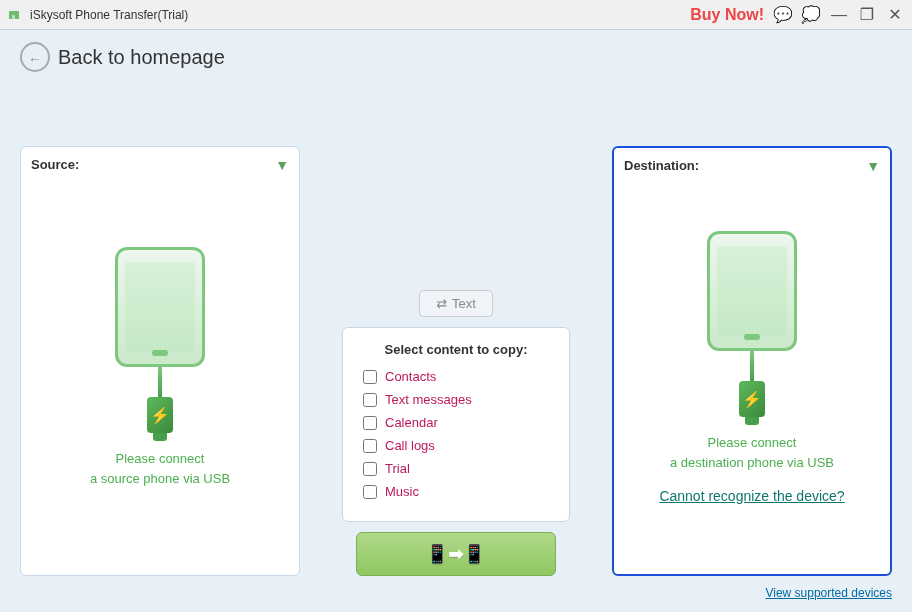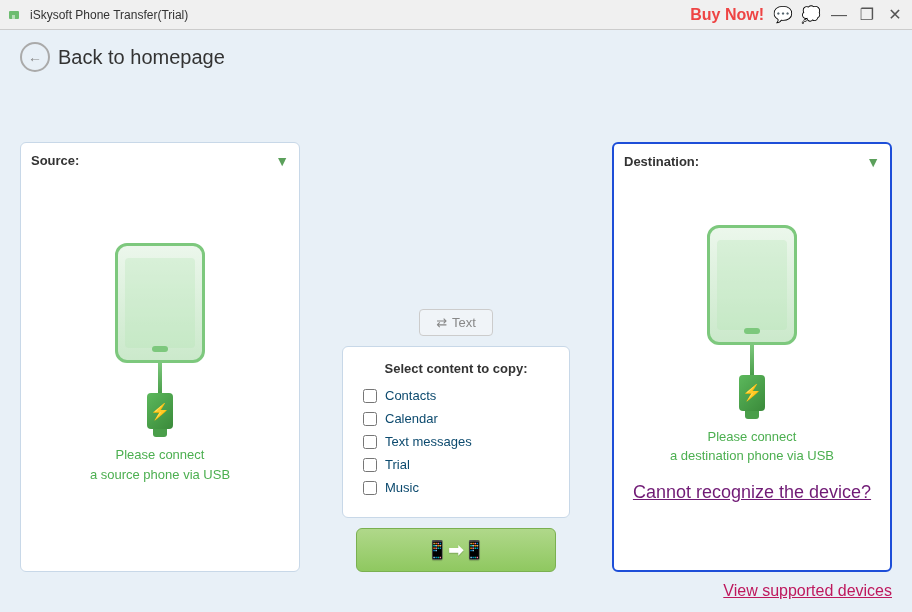--- a/index.html
+++ b/index.html
@@ -197,24 +197,24 @@
     }
 
     .connect-text {
       text-align: center;
       color: #4caf50;
       font-size: 13px;
       line-height: 1.5;
       margin-top: 8px;
     }
     .cannot-recognize {
-      color: #701a75;
+      color: #0f766e;
       text-decoration: underline;
       cursor: pointer;
-      font-size: 18px;
+      font-size: 14px;
       margin-top: 16px;
     }
 
     
     .middle-section {
       flex: 1;
       display: flex;
       flex-direction: column;
       align-items: center;
       padding: 0 10px;
@@ -257,21 +257,21 @@
       margin-bottom: 8px;
       cursor: pointer;
     }
     .checkbox-item input[type="checkbox"] {
       width: 14px;
       height: 14px;
       cursor: pointer;
     }
     .checkbox-label {
       font-size: 13px;
-      color: #0c4a6e;
+      color: #be185d;
     }
 
     
     .start-btn {
       background: linear-gradient(to bottom, #b0d88a, #8fc860);
       border: 1px solid #7ab050;
       border-radius: 6px;
       padding: 10px 20px;
       cursor: pointer;
       color: #fff;
@@ -289,24 +289,24 @@
     }
 
     
     .footer {
       display: flex;
       justify-content: flex-end;
       padding: 6px 0 0 0;
       margin-top: 4px;
     }
     .view-devices {
-      color: #be185d;
+      color: #0369a1;
       text-decoration: underline;
       cursor: pointer;
-      font-size: 16px;
+      font-size: 12px;
     }
   </style>
 </head>
 <body>
 
 <div class="titlebar">
   <div class="titlebar-left">
     <svg class="titlebar-icon" viewBox="0 0 16 16">
       <rect x="1" y="4" width="10" height="8" rx="1" fill="#4caf50" opacity="0.8"></rect>
       <rect x="4" y="8" width="3" height="4" rx="0" fill="#fff" opacity="0.5"></rect>
@@ -358,25 +358,29 @@
       </button>
 
       <div class="content-box">
         <div class="content-title">Select content to copy:</div>
         <label class="checkbox-item">
           <input type="checkbox" style="">
           <span class="checkbox-label">Contacts</span>
         </label>
         <label class="checkbox-item">
           <input type="checkbox" style="">
+          <span class="checkbox-label">Text messages</span>
+        </label>
+        <label class="checkbox-item">
+          <input type="checkbox" style="">
           <span class="checkbox-label">Calendar</span>
         </label>
         <label class="checkbox-item">
           <input type="checkbox" style="">
-          <span class="checkbox-label">Text messages</span>
+          <span class="checkbox-label">Call logs</span>
         </label>
         <label class="checkbox-item">
           <input type="checkbox" style="">
           <span class="checkbox-label">Trial</span>
         </label>
         <label class="checkbox-item">
           <input type="checkbox" style="">
           <span class="checkbox-label">Music</span>
         </label>
       </div>

